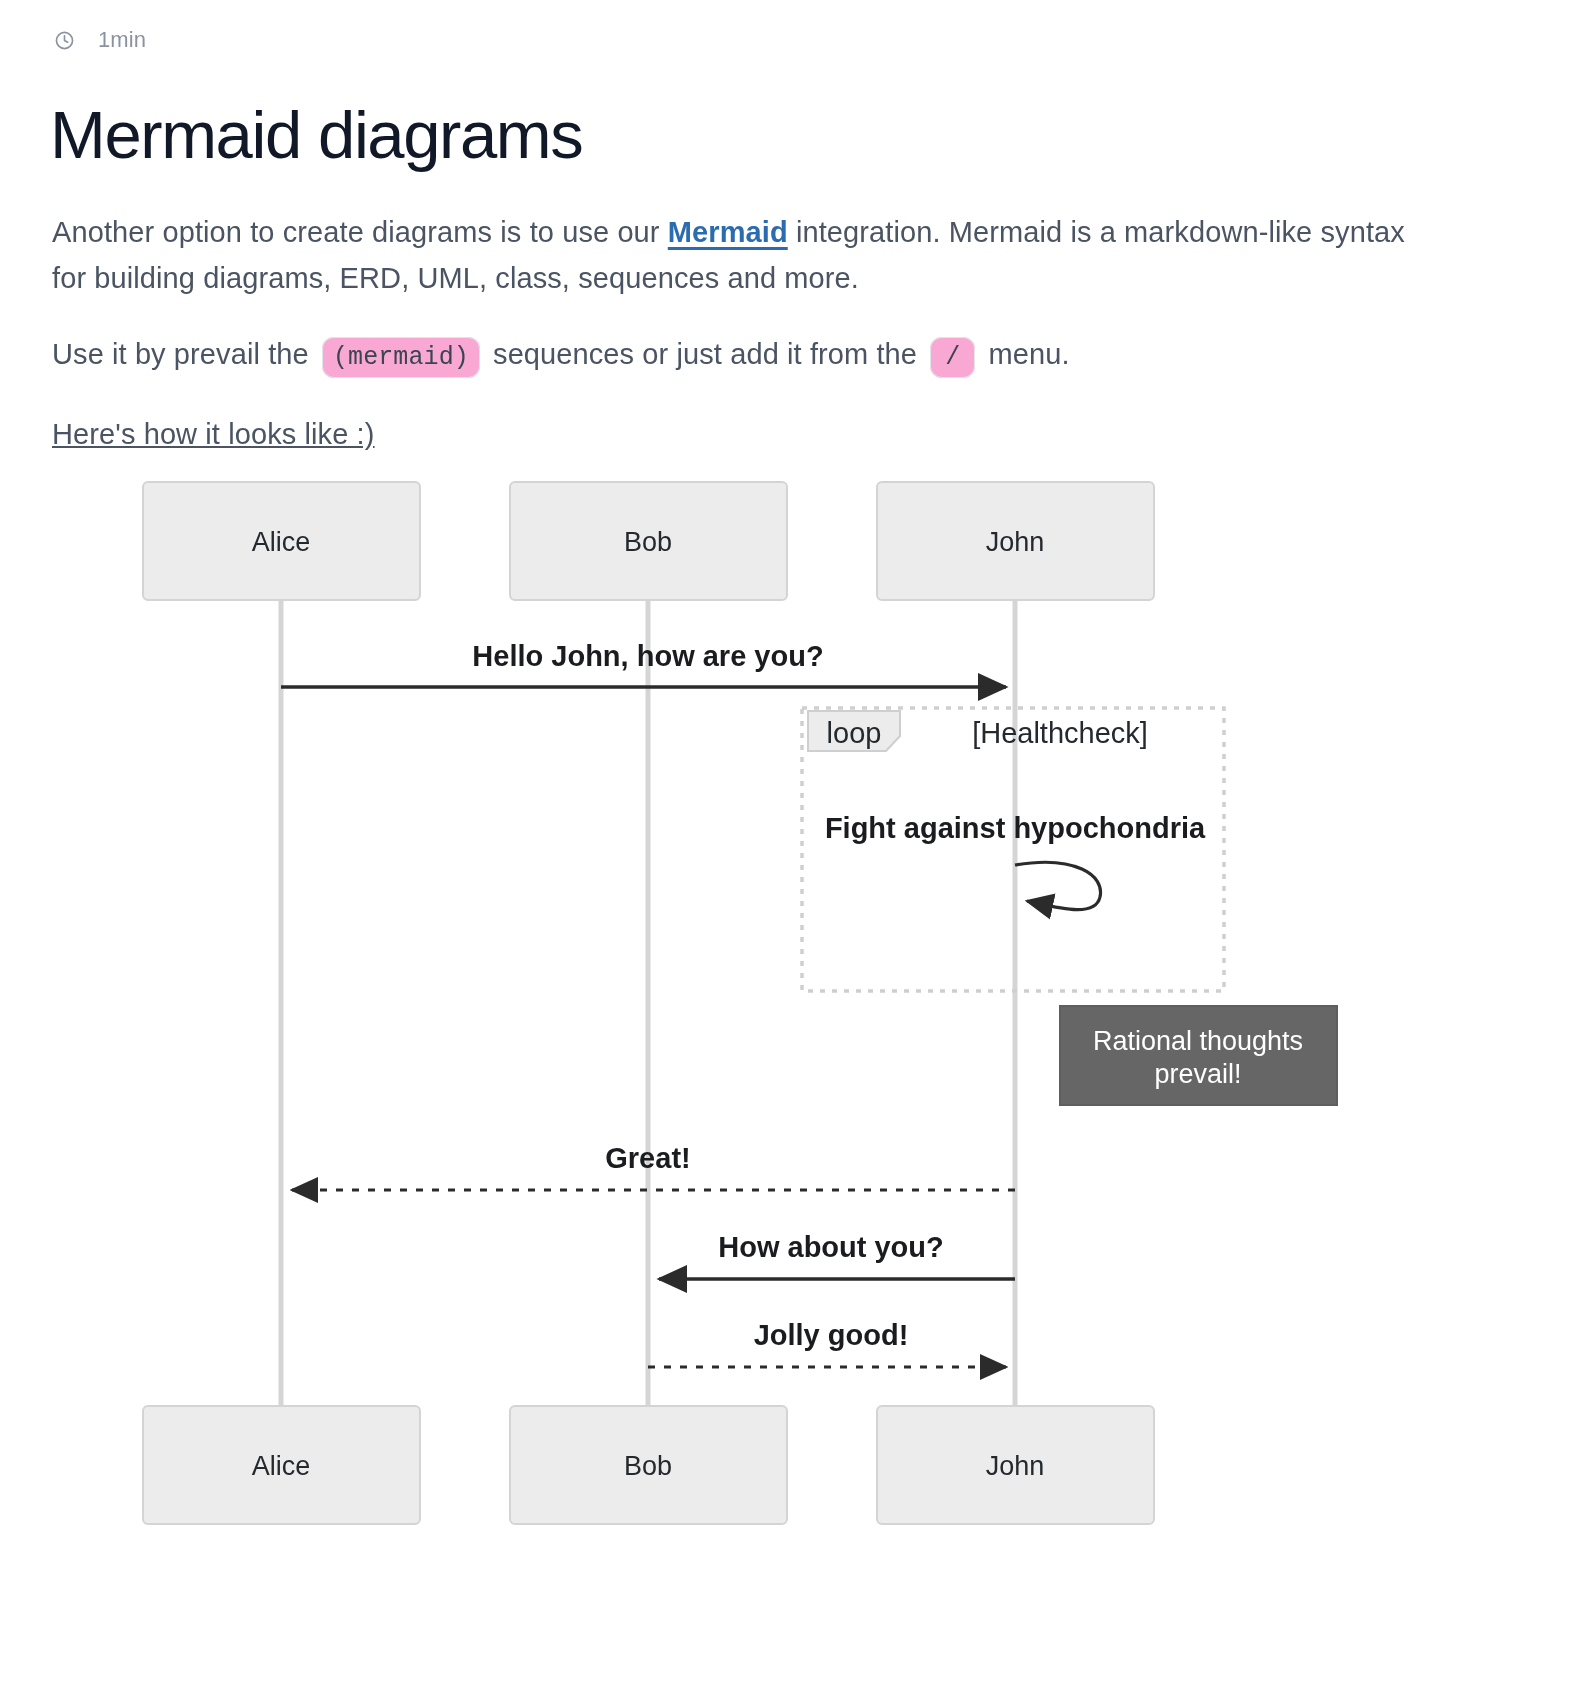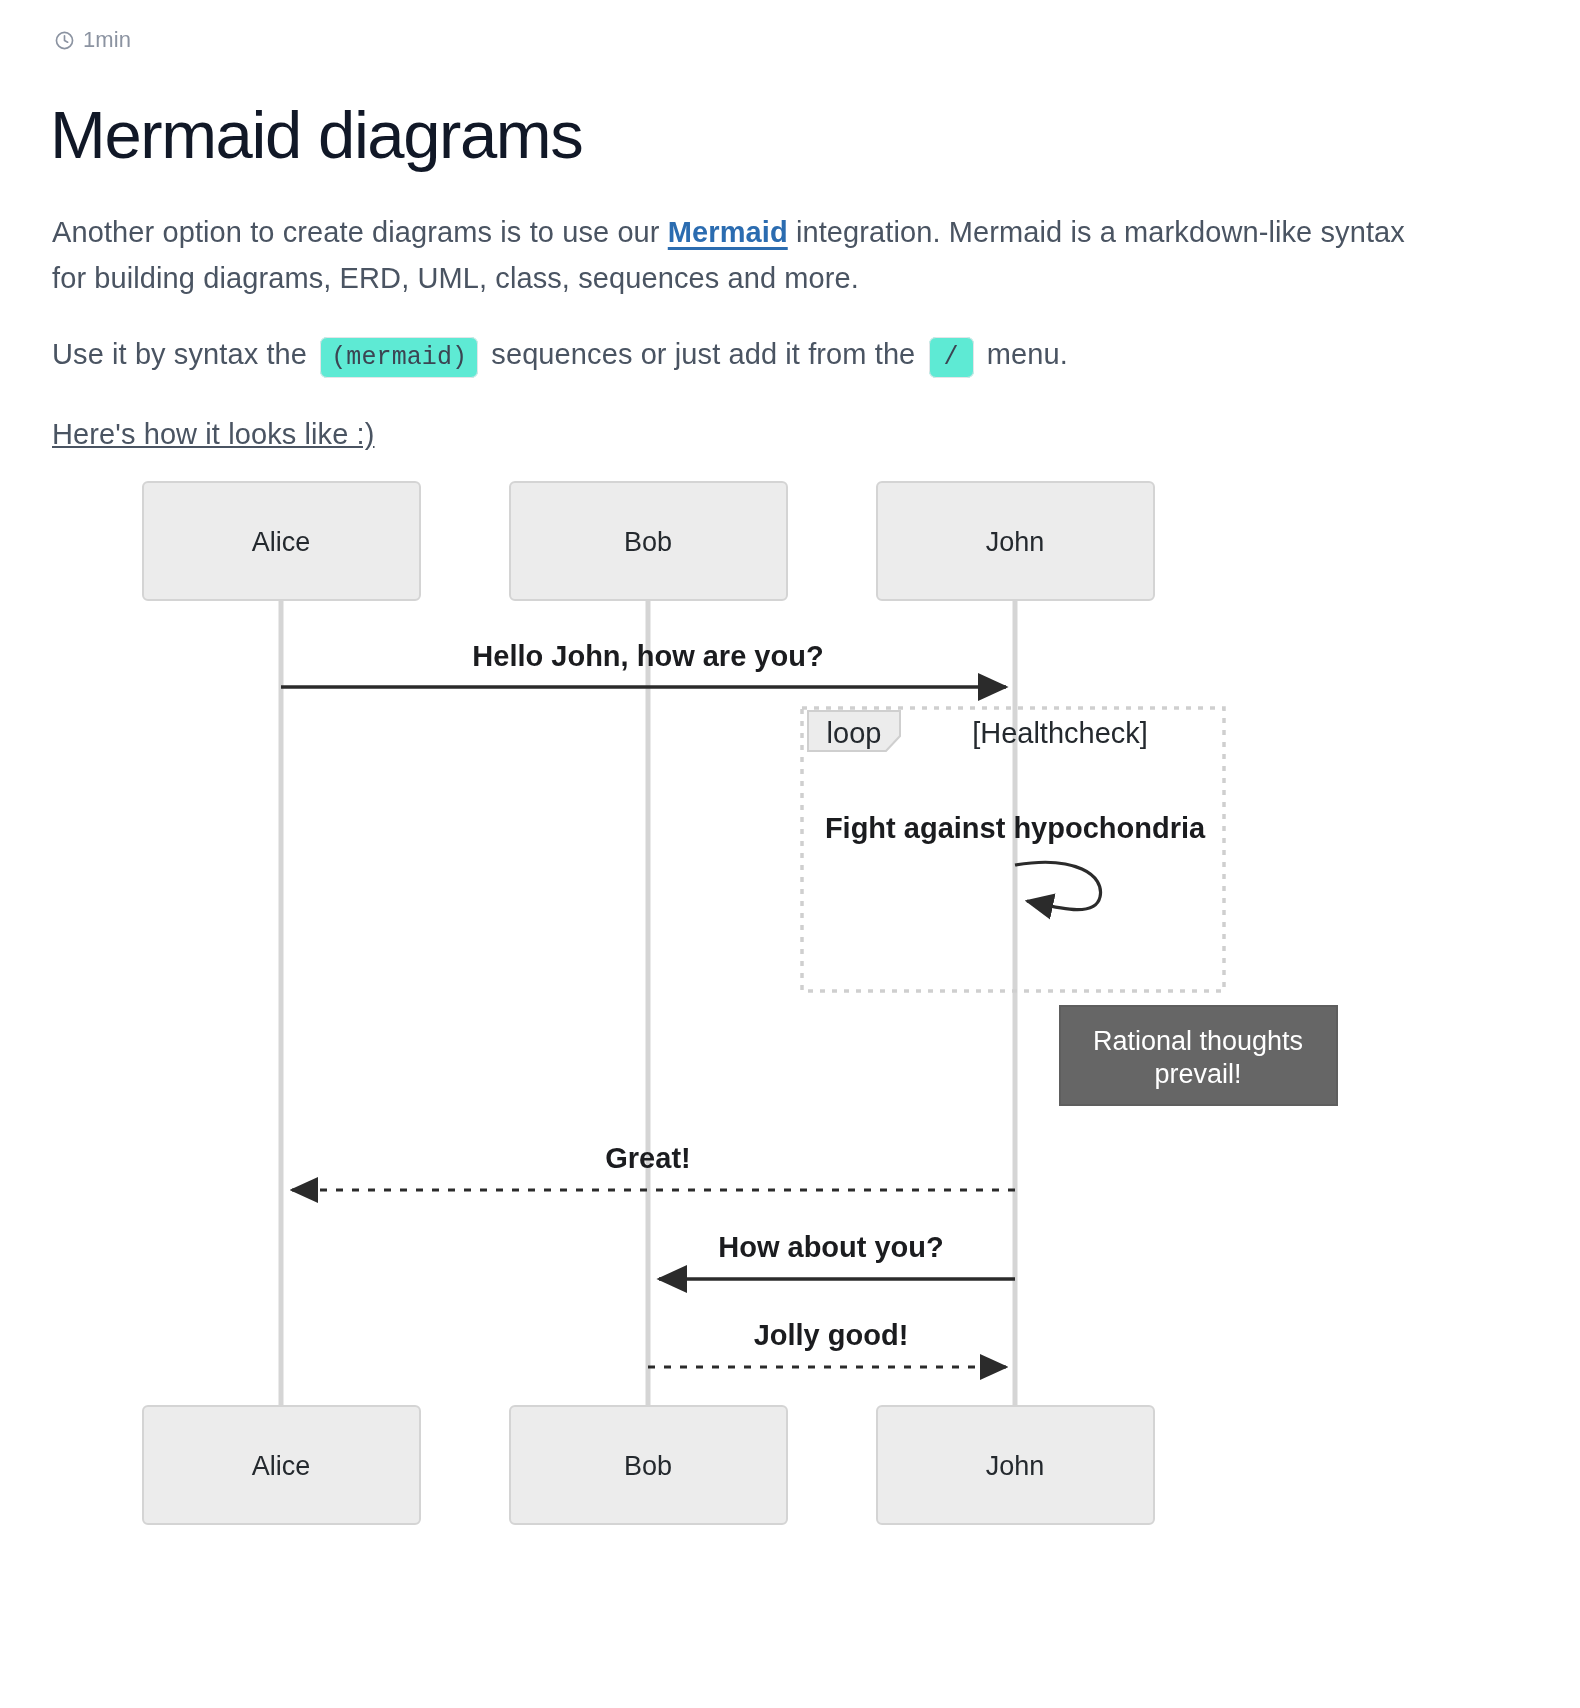--- a/index.html
+++ b/index.html
@@ -8,21 +8,21 @@
     background:#ffffff;
     font-family:"Liberation Sans","DejaVu Sans",sans-serif;
     overflow:hidden;
     position:relative;
   }
   .page{position:relative;width:1580px;height:1708px;}
 
   
   .readtime{
     position:absolute;left:54px;top:27px;
-    display:flex;align-items:center;gap:8px;
+    display:flex;align-items:center;gap:23px;
     color:#8b93a1;font-size:22px;letter-spacing:.1px;
   }
   .readtime svg{display:block;}
   .page-title{
     position:absolute;left:50px;top:52px;
     font-size:67px;line-height:1.12;
     font-weight:400;color:#111827;
     letter-spacing:-1.4px;
   }
 
@@ -37,23 +37,23 @@
 
   .mermaid-link{
     color:#2b6cb0;font-weight:700;
     text-decoration:underline;
     text-decoration-thickness:3px;
     text-underline-offset:5px;
   }
   .codespan{
     font-family:"Liberation Mono","DejaVu Sans Mono",monospace;
     font-size:25px;
-    background:#5eead4;
+    background:#f9a8d4;
     border:1px solid #e3e5e8;
-    border-radius:7px;
+    border-radius:12px;
     padding:5px 10px;
     color:#3b4452;
     margin:0 5px;
     white-space:nowrap;
   }
   .codespan.slash{padding:5px 14px;}
 
   
   .diagram{position:absolute;left:0;top:455px;width:1580px;height:1250px;}
   .diagram svg{display:block;}
@@ -80,21 +80,21 @@
         <polyline points="12,6.6 12,12 15.6,14"></polyline>
       </svg>
     </span>
     <span>1min</span>
   </div>
 
   <h1 class="page-title">Mermaid diagrams</h1>
 
   <p class="para" id="para1"><span>Another option to create diagrams is to use our </span><a class="mermaid-link" href="#">Mermaid</a><span> integration. Mermaid is a markdown-like syntax for building diagrams, ERD, UML, class, sequences and more.</span></p>
 
-  <p class="para" id="para2"><span>Use it by syntax the </span><code class="codespan">(mermaid)</code><span> sequences or just add it from the </span><code class="codespan slash">/</code><span> menu.</span></p>
+  <p class="para" id="para2"><span>Use it by prevail the </span><code class="codespan">(mermaid)</code><span> sequences or just add it from the </span><code class="codespan slash">/</code><span> menu.</span></p>
 
   <p class="para" id="para3">Here's how it looks like :)</p>
 
   <div class="diagram">
     <svg width="1580" height="1250" viewBox="0 0 1580 1250" xmlns="http://www.w3.org/2000/svg">
       <defs>
         <marker id="arrowSolid" viewBox="0 0 12 12" refX="11" refY="6" markerWidth="9" markerHeight="9" orient="auto-start-reverse">
           <path d="M0,0.5 L12,6 L0,11.5 z" fill="#2b2b2b"></path>
         </marker>
         <marker id="arrowSolidL" viewBox="0 0 12 12" refX="11" refY="6" markerWidth="9" markerHeight="9" orient="auto-start-reverse">

